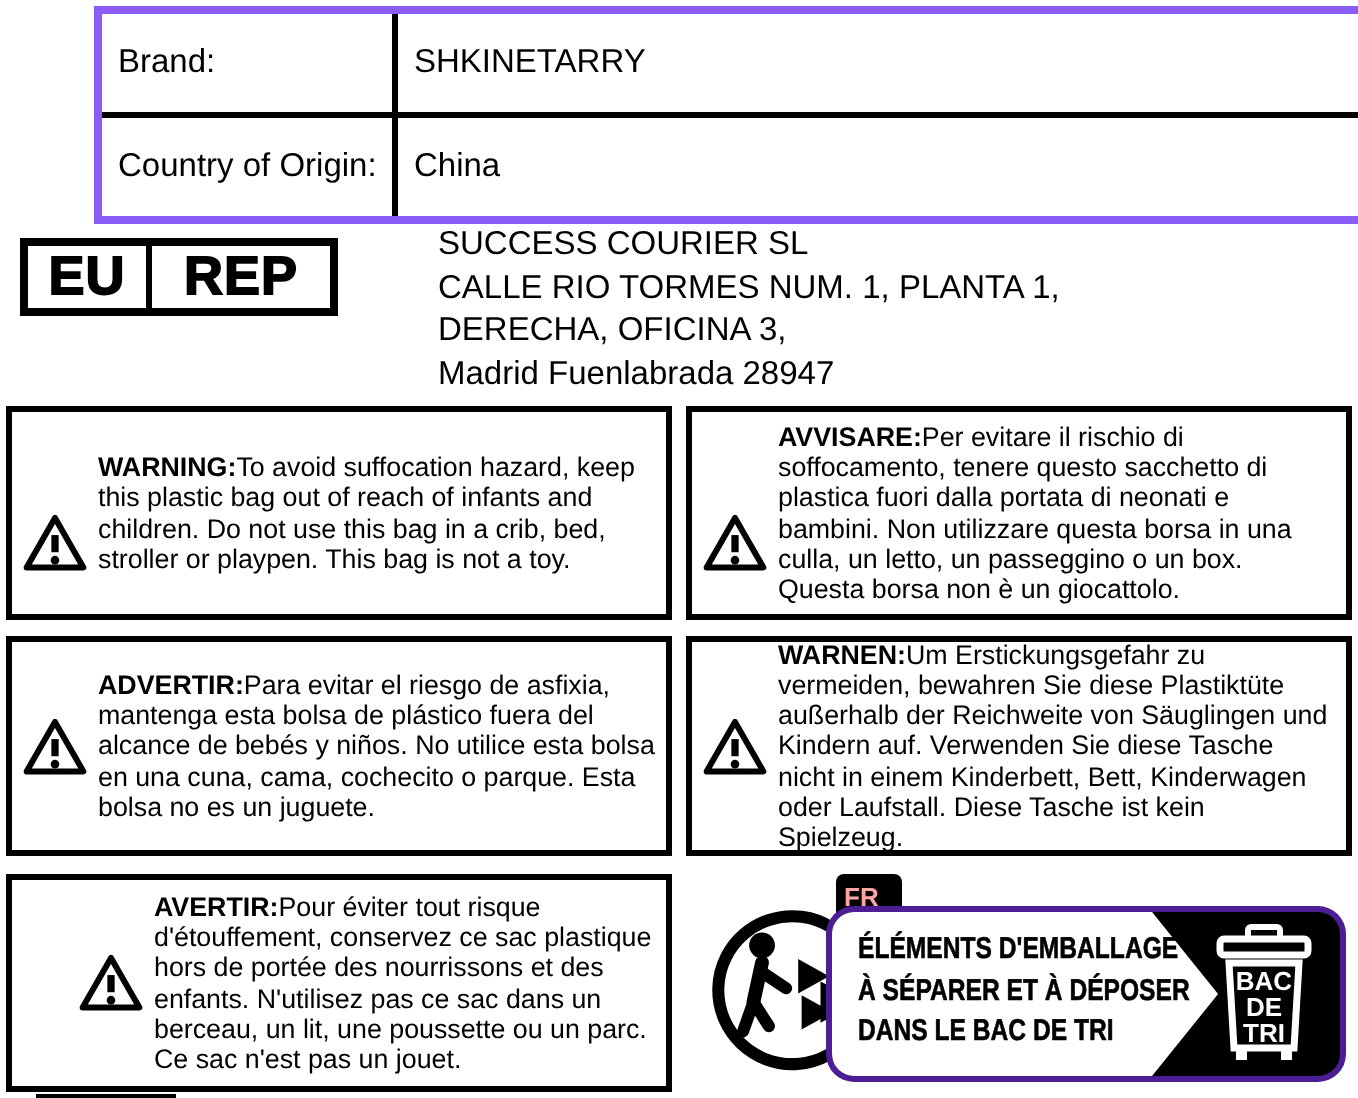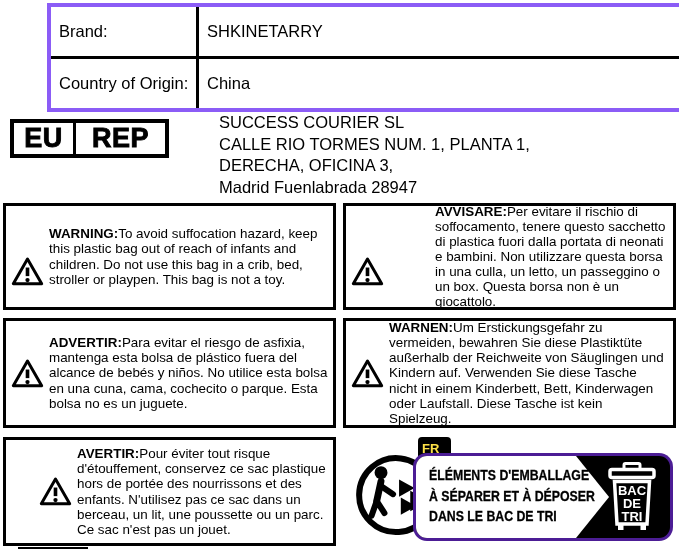--- a/index.html
+++ b/index.html
@@ -34,37 +34,37 @@
   .eurep-rep { flex:1; }
 
   .address { position:absolute; left:219px; top:112px; font-size:16.5px; line-height:21.5px; }
 
   
   .warnbox {
     position:absolute; width:333px; border:3px solid #000; box-sizing:border-box;
     display:flex; align-items:center; background:#fff;
   }
   #warn-en { left:3px;   top:203px; height:107px; }
-  #warn-it { left:343px; top:203px; height:107px;gap:46px; }
+  #warn-it { left:343px; top:203px; height:107px; }
   #warn-es { left:3px;   top:318px; height:110px; }
   #warn-de { left:343px; top:318px; height:110px; }
   #warn-fr { left:3px;   top:437px; height:109px;padding-left:28px; }
   .warn-icon-col { flex:0 0 43px; width:43px; display:flex; justify-content:center; }
   .icon-low .warn-icon-col { transform:translateY(15px); }
   .warn-icon { width:33px; height:31px; display:block; }
   .warn-text { flex:1; font-size:13.4px; line-height:15.1px; padding:6px 5px 6px 0; }
   .warn-text b { font-weight:bold; }
 
   
   .triman { position:absolute; left:350px; top:452px; width:93px; height:86px; }
 
   .fr-badge { position:absolute; left:413px; top:437px; width:260px; height:104px; }
   .fr-tab {
     position:absolute; left:5px; top:0; width:33px; height:22px; background:#000;
-    border-radius:4px 4px 0 0; color:#fde047; font-weight:bold; font-size:13px;
+    border-radius:4px 4px 0 0; color:#fca5a5; font-weight:bold; font-size:13px;
     display:flex; align-items:center; justify-content:flex-start; padding-left:4px; box-sizing:border-box;
   }
   .fr-box { position:absolute; left:0; top:16px; width:260px; height:88px; background:#4c1d95; border-radius:14px; }
   .fr-inner { position:absolute; left:3px; top:3px; right:3px; bottom:3px; border-radius:11px; overflow:hidden; background:#000; }
   .fr-white { position:absolute; left:0; top:0; right:0; bottom:0; background:#fff;
     clip-path:polygon(0 0, 63% 0, 76% 50%, 63% 100%, 0 100%); }
   .fr-lines { position:absolute; left:13px; top:9px; }
   .fr-line {
     font-size:15px; font-weight:bold; line-height:20.5px; white-space:nowrap;
     transform:scaleX(0.82); transform-origin:left center; -webkit-text-stroke:0.3px #000;

